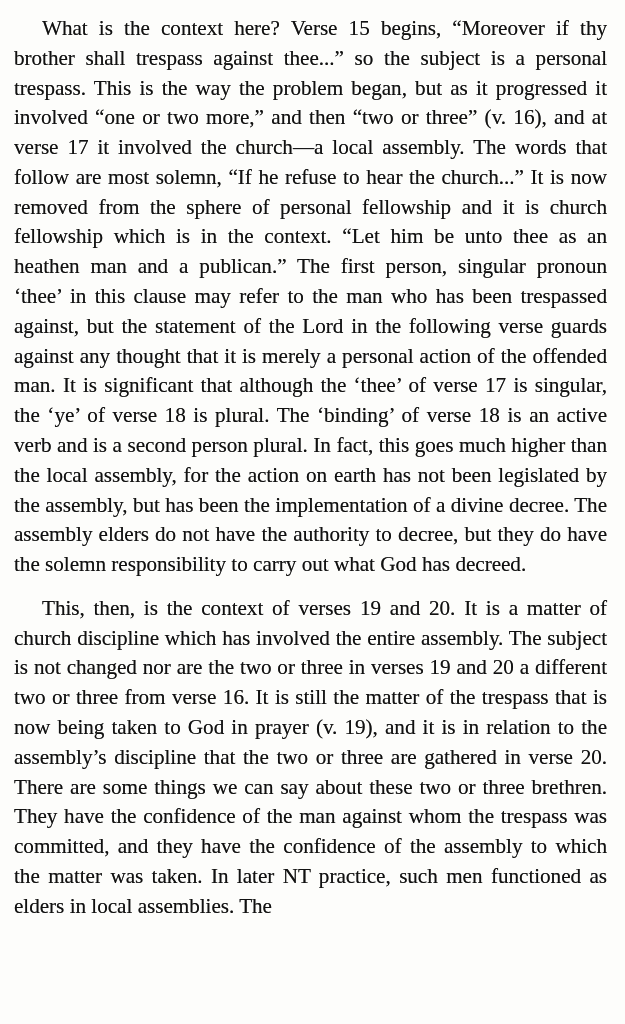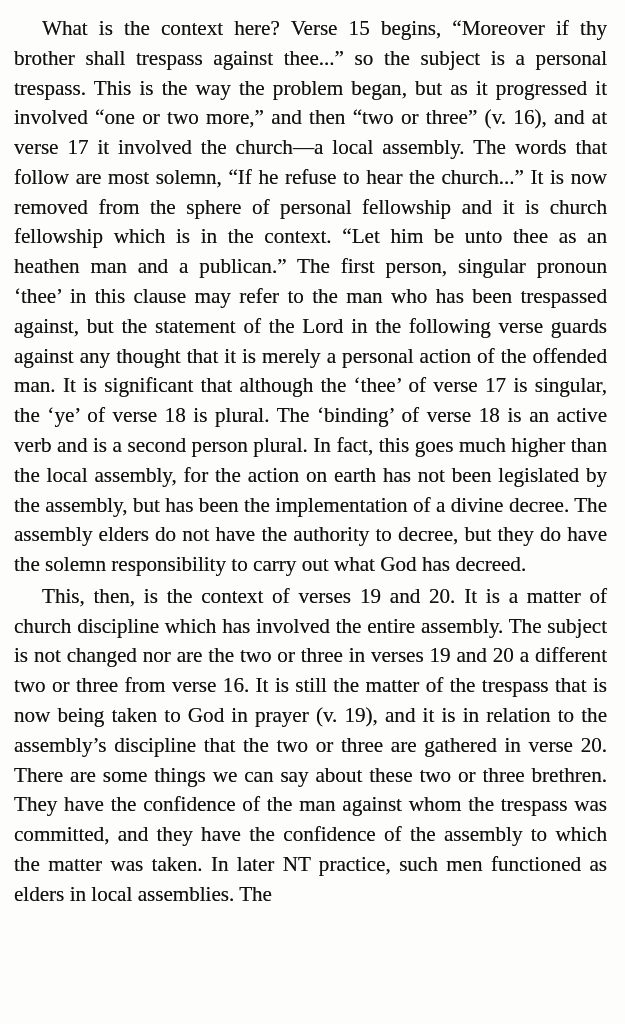--- a/index.html
+++ b/index.html
@@ -28,21 +28,21 @@
     text-align: justify;
     text-justify: inter-word;
     letter-spacing: -0.05px;
     word-spacing: 0.1px;
   }
   .para {
     margin: 0;
     text-indent: 28px;
   }
   .para + .para {
-    margin-top: 2px;
+    margin-top: 14px;
   }
   
   .page-body p {
     color: #111111;
     text-shadow: 0 0 0.35px rgba(0,0,0,0.55);
   }
   
   .fade-tail {
     position: absolute;
     left: 0;

